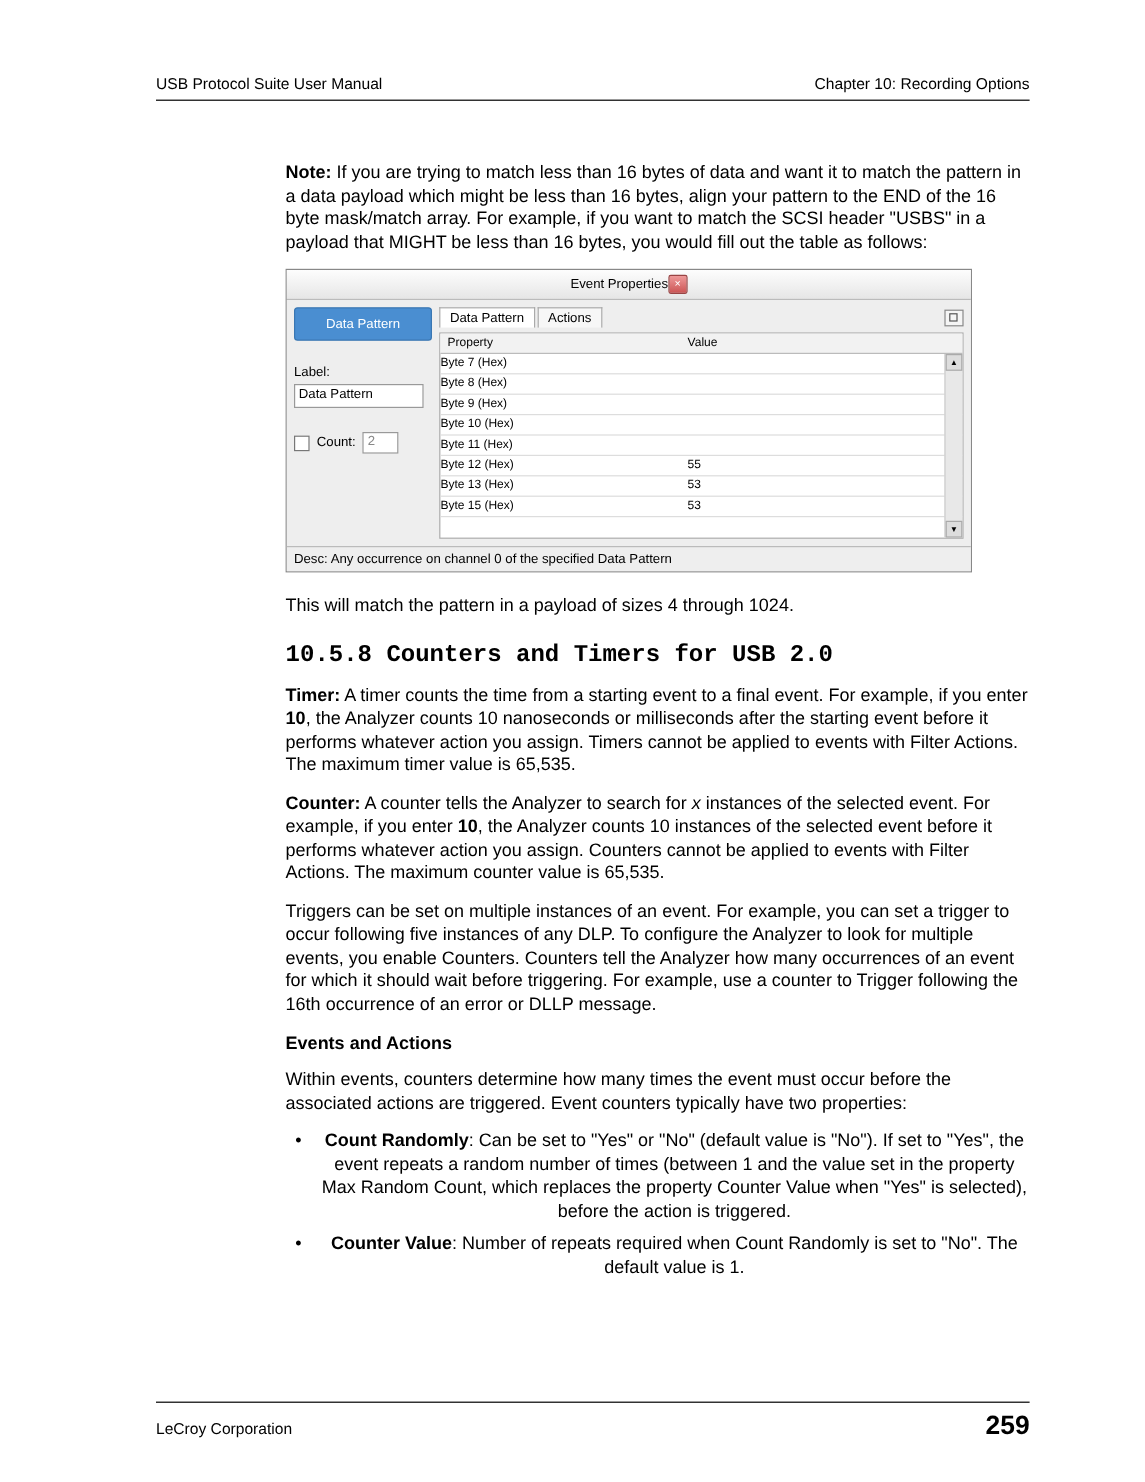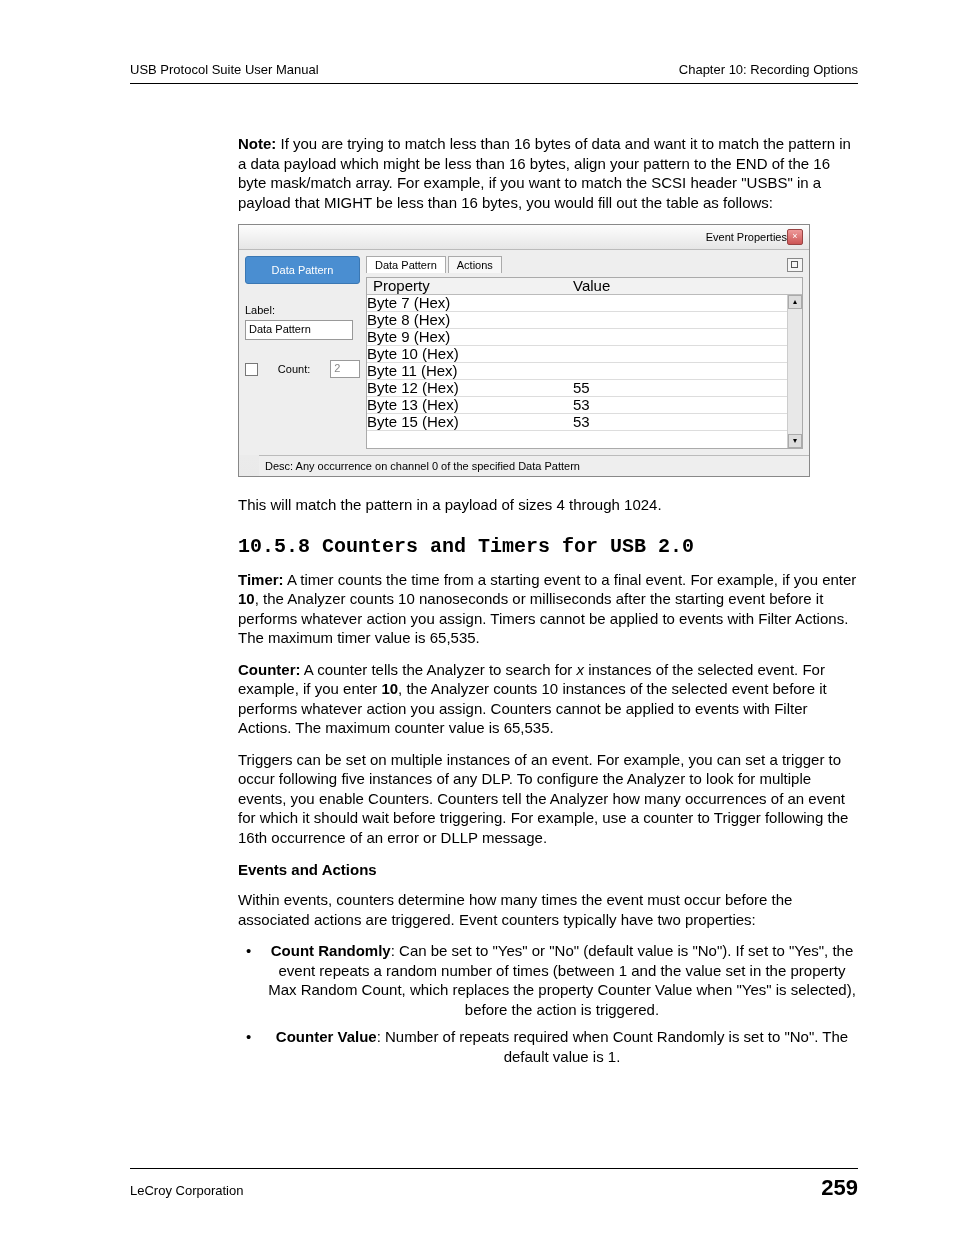--- a/index.html
+++ b/index.html
@@ -40,21 +40,21 @@
     background: linear-gradient(#f7f7f7,#eaeaea);
     font-family: Tahoma, Arial, sans-serif;
     font-size: 11px;
     margin-bottom: 18px;
   }
   .shot-title {
     background: linear-gradient(#fdfdfd,#e6e6e6);
     padding: 4px 6px;
     border-bottom: 1px solid #bbb;
     display: flex;
-    justify-content: flex-end;
+    justify-content: center;
     align-items: center;
   }
   .shot-close {
     width: 14px; height: 14px;
     background: linear-gradient(#e99,#c55);
     border: 1px solid #944;
     border-radius: 2px;
     color: #fff;
     font-size: 9px;
     line-height: 13px;
@@ -88,21 +88,21 @@
     background: #fff;
     padding: 2px 3px;
     font-size: 11px;
     height: 14px;
     width: 100px;
     margin-bottom: 20px;
   }
   .count-row {
     display: flex;
     align-items: center;
-    gap: 20px;
+    gap: 6px;
     font-size: 11px;
   }
   .chk {
     width: 11px; height: 11px;
     border: 1px solid #777;
     background: #fff;
   }
   .count-input {
     border: 1px solid #999;
     background: #fff;
@@ -146,21 +146,21 @@
     border: 1px solid #555;
   }
   .tbl-wrap {
     border: 1px solid #aaa;
     background: #fff;
     height: 170px;
     position: relative;
   }
   .tbl-head, .tbl-row {
     display: flex;
-    font-size: 15px;
+    font-size: 10px;
     border-bottom: 1px solid #ddd;
     height: 16px;
     line-height: 16px;
   }
   .tbl-head {
     background: #f2f2f2;
     border-bottom: 1px solid #bbb;
   }
   .cprop { width: 200px; box-sizing: border-box; }
   .cval  { flex: 1; padding-left: 6px; }
@@ -182,21 +182,20 @@
     position: absolute;
     left: 0;
   }
   .scroll .up { top: 0; }
   .scroll .down { bottom: 0; }
   .desc-line {
     font-size: 11px;
     border-top: 1px solid #bbb;
     padding: 4px 6px;
     background: #eee;
-    margin-left: 20px;
   }
 
   .para { line-height: 1.3; margin: 12px 0; }
   h2.sec {
     font-size: 20px;
     font-weight: bold;
     margin: 20px 0 6px 0;
     font-family: Liberation Mono, monospace;
   }
   .subhead {

